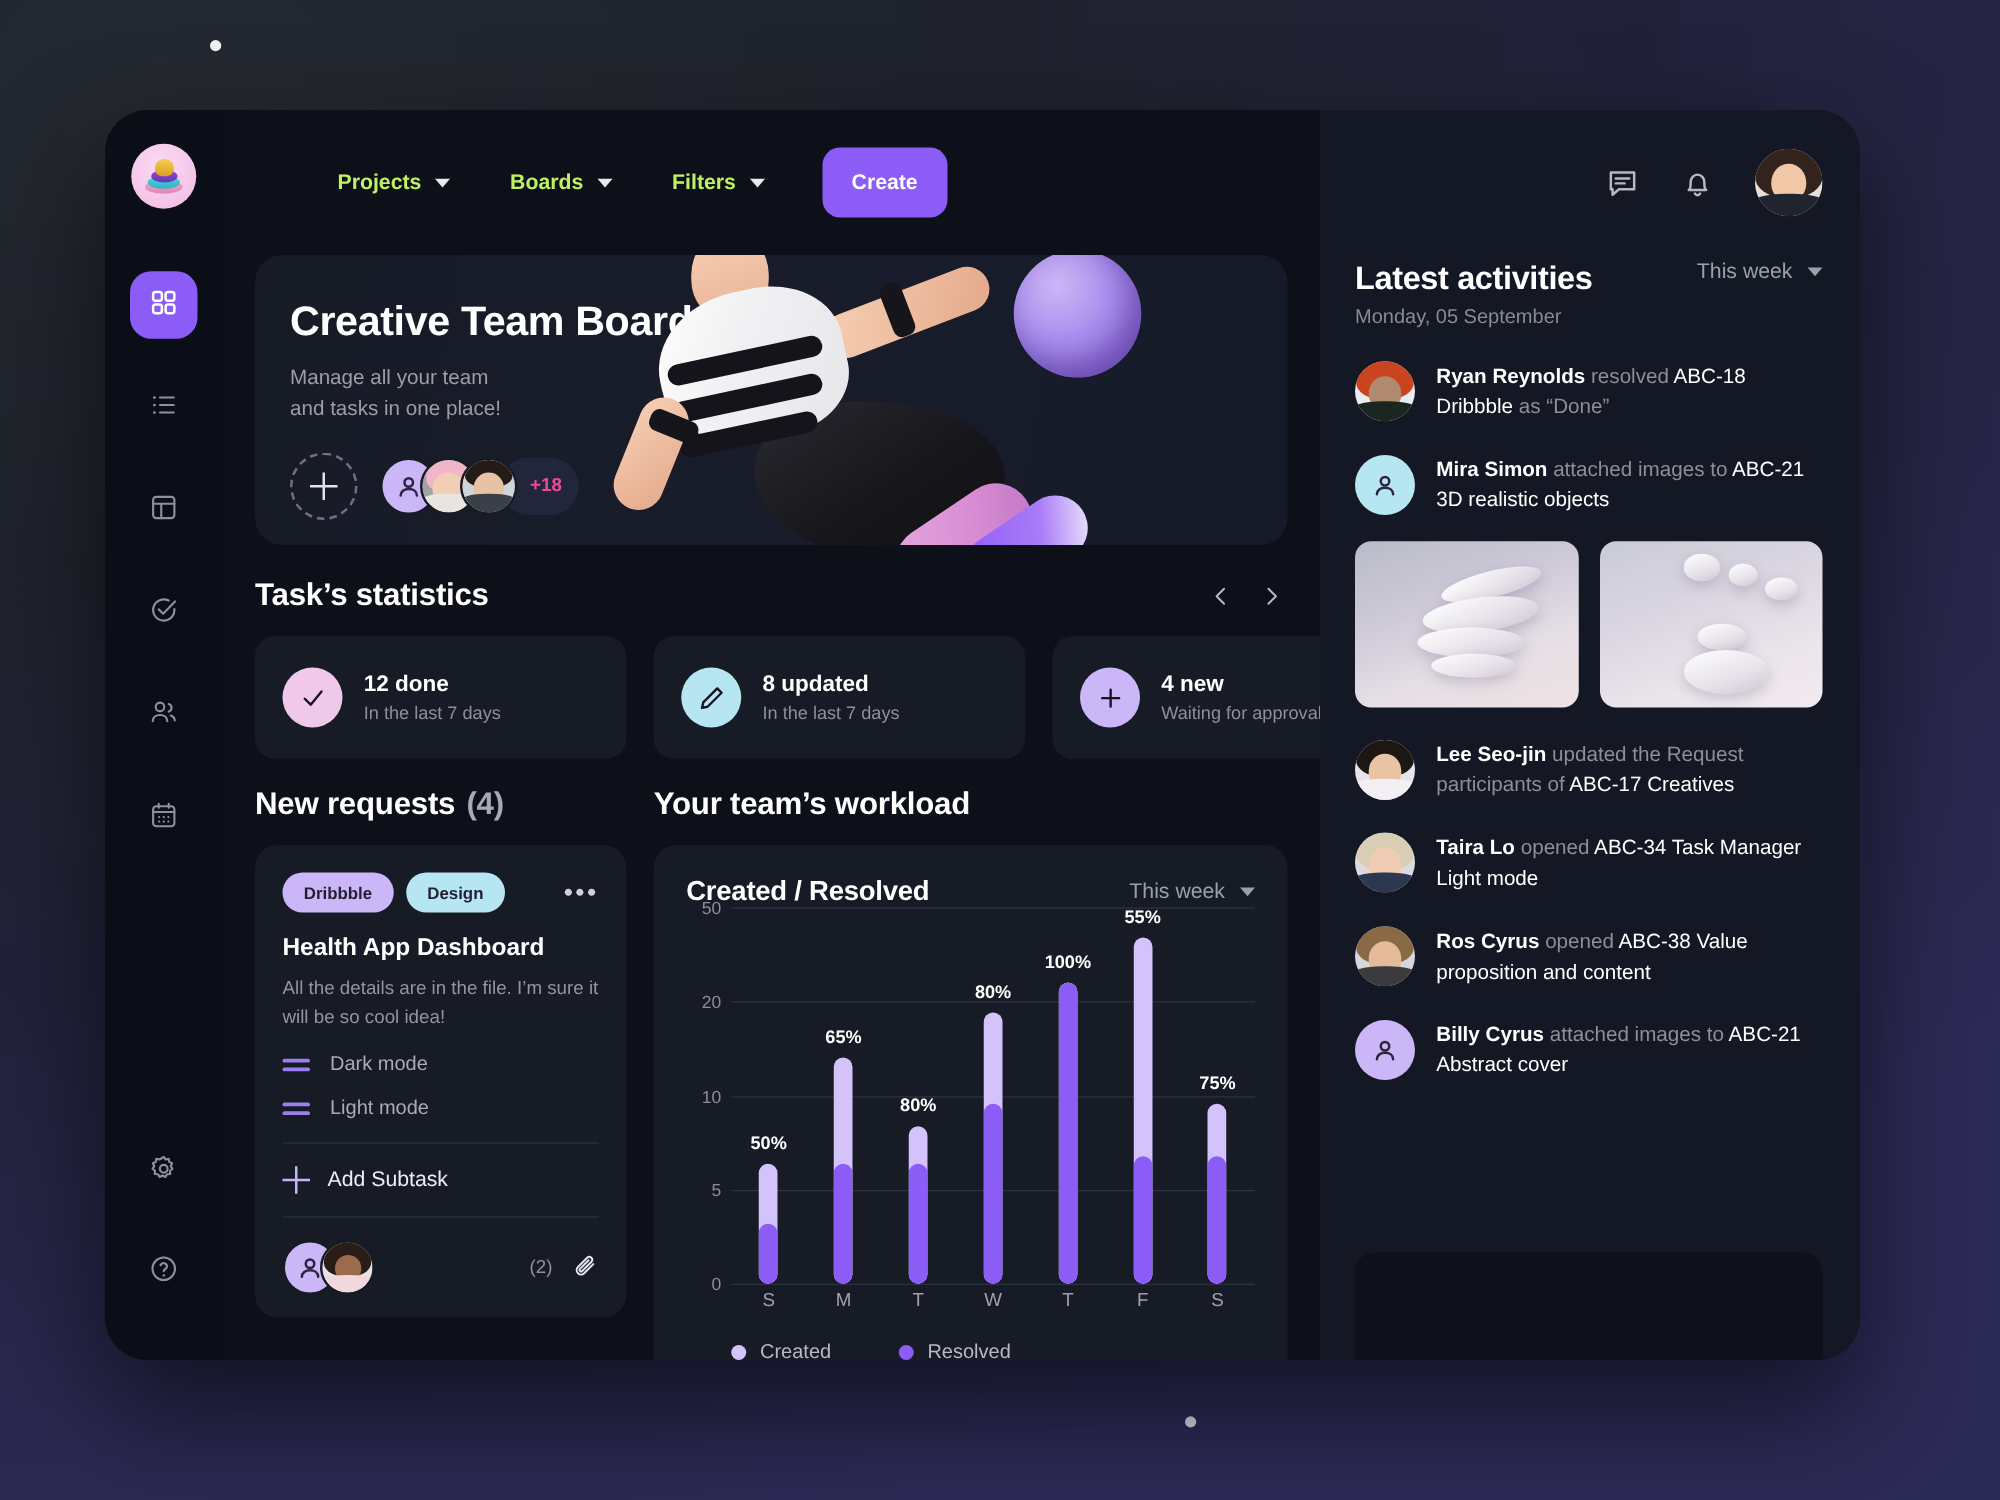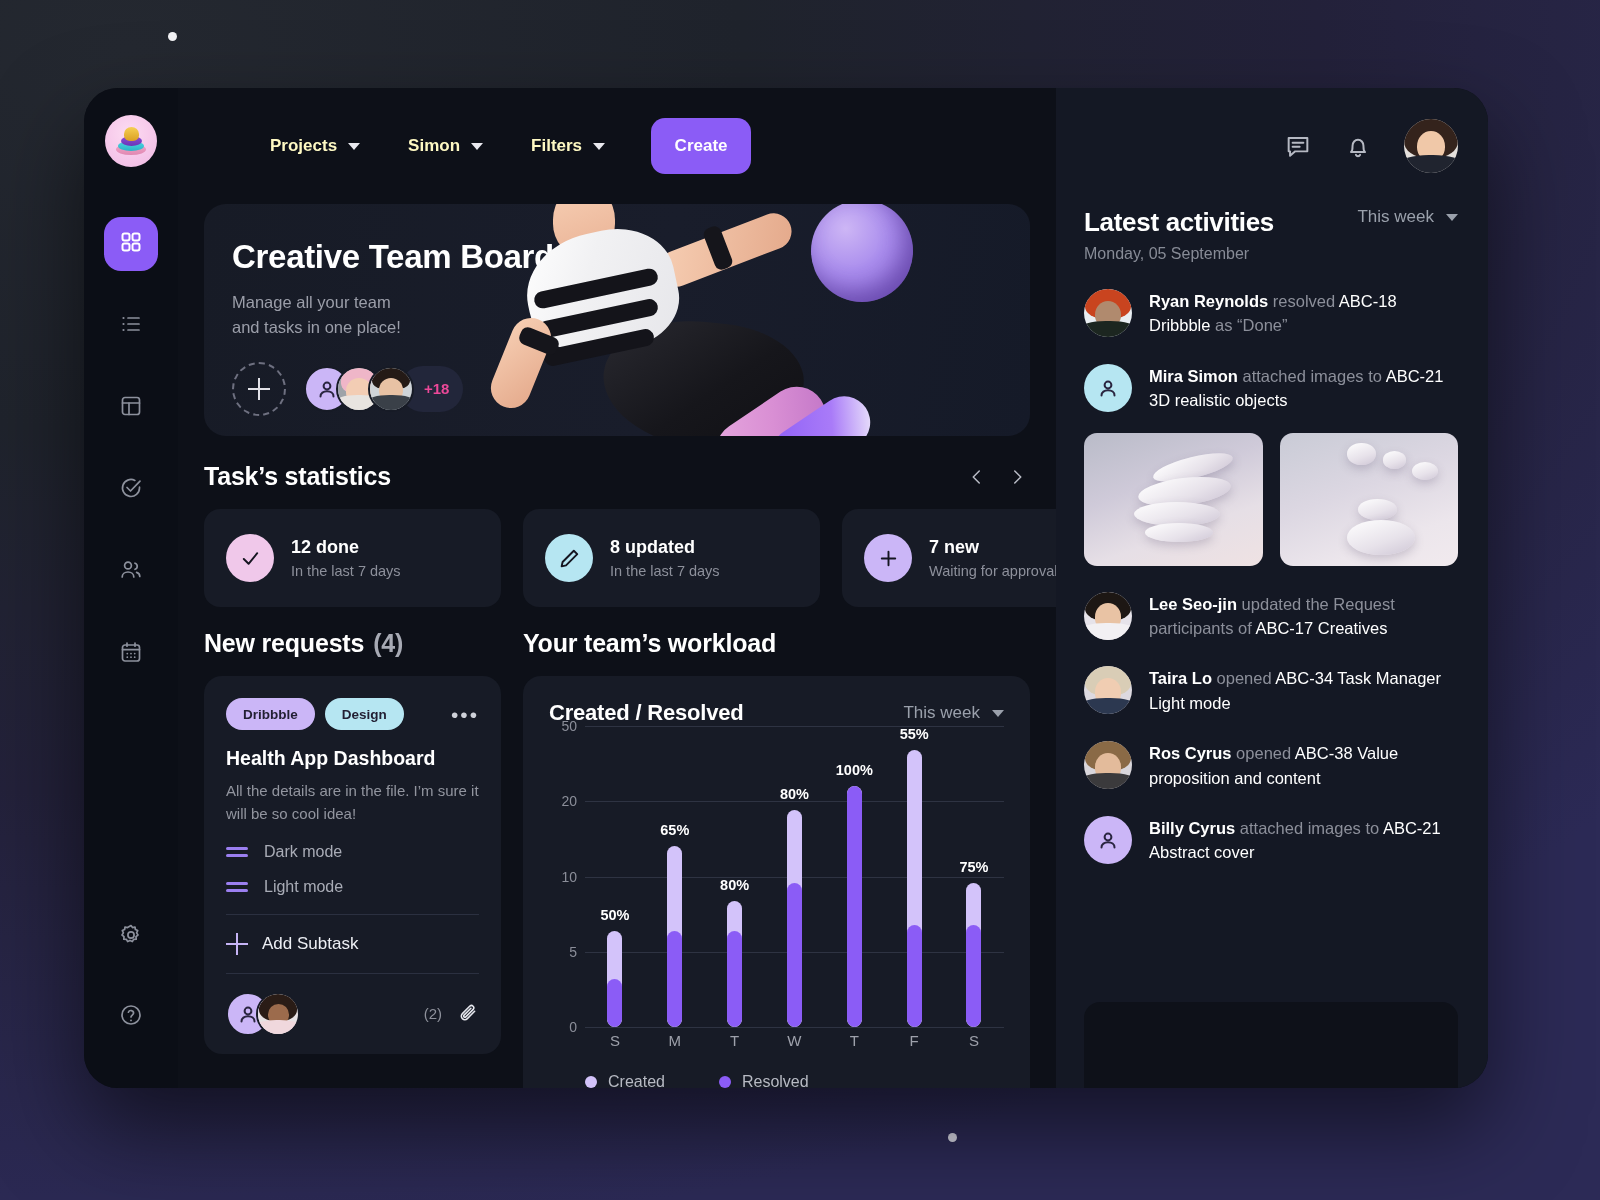--- a/index.html
+++ b/index.html
@@ -41,21 +41,21 @@
 
   
   .main{flex:1;min-width:0;background:#0d1018;display:flex;flex-direction:column;position:relative}
   .topbar{height:116px;flex:0 0 116px;display:flex;align-items:center;padding:0 0 0 26px;gap:0;position:relative;z-index:3}
   .search{width:294px;height:56px;border-radius:28px;background:#1b1f2b;display:flex;align-items:center;padding:0 20px;gap:14px}
   .search svg{width:21px;height:21px;stroke:#e8e8ee;fill:none;stroke-width:2;stroke-linecap:round}
   .search input{background:transparent;border:0;outline:0;color:#d7d9e2;font-size:17px;font-family:inherit;width:100%}
   .search input::placeholder{color:#8a8d99}
 
   .menu{display:flex;align-items:center;gap:0;margin-left:42px}
-  .menu-item{display:flex;align-items:center;gap:11px;padding:0 24px;cursor:pointer;font-size:17px;font-weight:700;color:#fef9c3}
+  .menu-item{display:flex;align-items:center;gap:11px;padding:0 24px;cursor:pointer;font-size:17px;font-weight:700;color:#bef264}
   .chev{width:0;height:0;border-left:6px solid transparent;border-right:6px solid transparent;border-top:7px solid #e9e9ef}
   .create{margin-left:22px;width:100px;height:56px;border-radius:14px;background:#8b5cf6;color:#fff;
     font-size:17px;font-weight:700;display:flex;align-items:center;justify-content:center;cursor:pointer;border:0;font-family:inherit}
 
   .content{flex:1;padding:0 26px;overflow:hidden;position:relative}
 
   
   .hero{height:232px;border-radius:22px;background:linear-gradient(100deg,#171b26 0%,#191d2b 55%,#151a28 100%);
     position:relative;overflow:hidden;padding:34px 0 0 28px}
   .hero h1{font-size:33px;font-weight:700;letter-spacing:-.3px;display:flex;align-items:center;gap:14px}
@@ -304,21 +304,21 @@
   <div class="main">
 
     <div class="topbar">
 
       <div class="menu">
         <div class="menu-item">
           <span>Projects</span>
           <span class="chev"></span>
         </div>
         <div class="menu-item">
-          <span>Simon</span>
+          <span>Boards</span>
           <span class="chev"></span>
         </div>
         <div class="menu-item">
           <span>Filters</span>
           <span class="chev"></span>
         </div>
       </div>
 
       <button class="create">Create</button>
     </div>
@@ -420,21 +420,21 @@
           </div>
         </div>
         <div class="stat">
           <div class="ic" style="background:#cbb6f7">
             <svg viewBox="0 0 24 24">
                 <line x1="12" y1="5" x2="12" y2="19"></line>
                 <line x1="5" y1="12" x2="19" y2="12"></line>
               </svg>
           </div>
           <div>
-            <div class="t1">7 new</div>
+            <div class="t1">4 new</div>
             <div class="t2">Waiting for approval</div>
           </div>
         </div>
       </div>
 
       <div class="lower">
         <div class="col-left">
           <div class="sec-title">
             <span>New requests</span>
             <span class="count">(4)</span>

